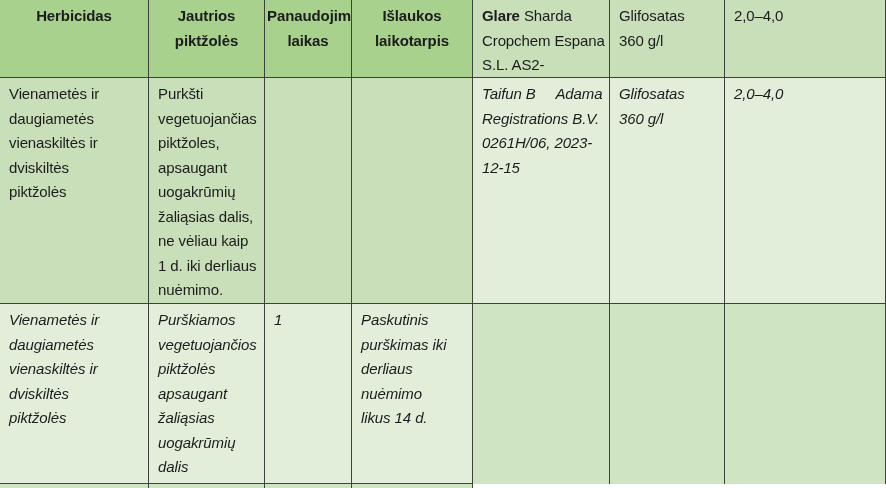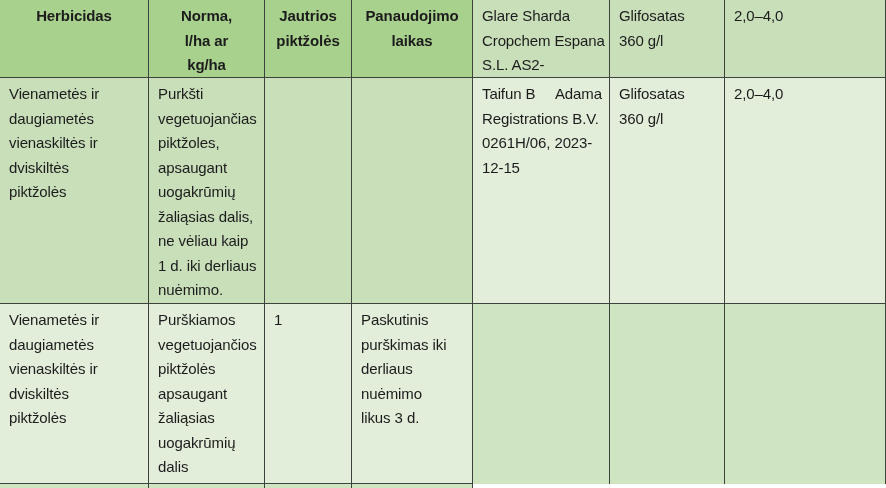--- a/index.html
+++ b/index.html
@@ -35,41 +35,40 @@
     overflow: hidden;
     letter-spacing: -0.1px;
   }
   .th {
     background: var(--header_bg);
     font-weight: 700;
     text-align: center;
     padding: 4px 2px 0 2px;
   }
   .r1 { background: var(--row_odd_bg); }
-  .r2 { background: var(--row_even_bg); }
+  .r2 { background: var(--row_even_bg); font-style: italic; }
   .r3 {
     background: var(--next_row_bg);
     border-bottom: none;
     padding: 0;
   }
-  .b { font-weight: 400; }
+  .b { font-weight: 700; }
 </style>
 </head>
 <body>
 
 <div class="doc">
 
   <div class="cell th">Herbicidas</div>
-  <div class="cell th">Norma,
-l/ha ar
-kg/ha</div>
   <div class="cell th">Jautrios
 piktžolės</div>
   <div class="cell th">Panaudojimo
 laikas</div>
+  <div class="cell th">Išlaukos
+laikotarpis</div>
 
   <div class="cell r1"><span class="b">Glare</span> <span>Sharda
 Cropchem Espana
 S.L. AS2-
 9H(2013) 2023-
 12-15</span></div>
   <div class="cell r1">Glifosatas
 360 g/l</div>
   <div class="cell r1">2,0–4,0</div>
   <div class="cell r1">Vienametės ir
@@ -105,21 +104,21 @@
 vegetuojančios
 piktžolės
 apsaugant
 žaliąsias
 uogakrūmių
 dalis</div>
   <div class="cell r2">1</div>
   <div class="cell r2">Paskutinis
 purškimas iki
 derliaus nuėmimo
-likus 3 d.</div>
+likus 14 d.</div>
 
   <div class="cell r3"></div>
   <div class="cell r3"></div>
   <div class="cell r3"></div>
   <div class="cell r3"></div>
   <div class="cell r3"></div>
   <div class="cell r3"></div>
   <div class="cell r3"></div>
 </div>
 

